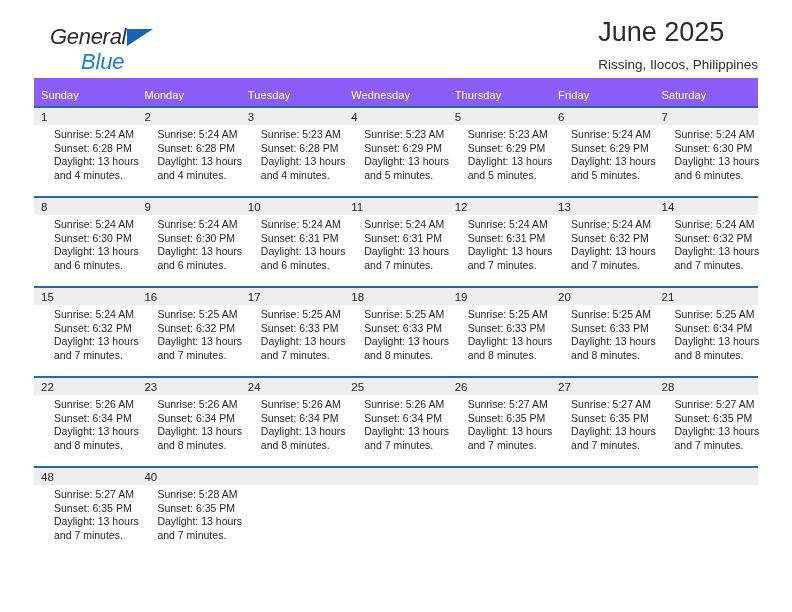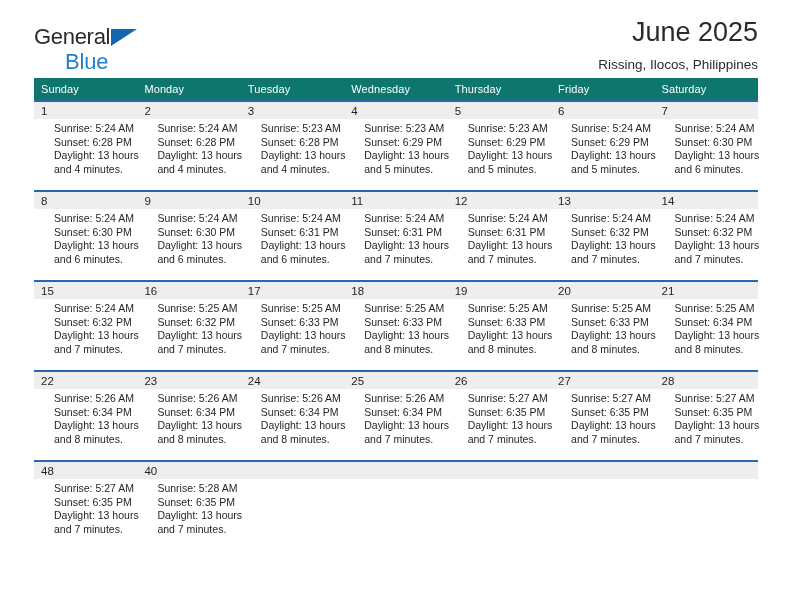--- a/index.html
+++ b/index.html
@@ -22,24 +22,25 @@
     padding: 0 34px;
   }
 
   
   .masthead {
     position: relative;
     height: 78px;
   }
   .brand {
     position: absolute;
-    left: 0;
+    left: 16px;
     top: 26px;
     line-height: 1;
     user-select: none;
+    font-style: italic;
   }
   .brand-row1 {
     display: block;
     position: relative;
     font-size: 22px;
     letter-spacing: -0.3px;
     color: #2b2b2b;
     height: 22px;
   }
   .brand-tri {
@@ -57,21 +58,20 @@
     font-size: 22px;
     color: #1f7fd0;
     margin-top: 3px;
     margin-left: 31px;
     letter-spacing: -0.2px;
   }
   .title-block {
     position: absolute;
     right: 0;
     top: 18px;
-    text-align: right;
     margin-left: 12px;
   }
   .cal-title {
     font-size: 27px;
     font-weight: normal;
     color: #2b2b2b;
     line-height: 1.1;
     white-space: nowrap;
   }
   .cal-subtitle {
@@ -81,26 +81,26 @@
     white-space: nowrap;
   }
 
   
   .calendar {
     width: 724px;
     border-collapse: collapse;
     table-layout: fixed;
   }
   .calendar th {
-    background: #0f766e;
+    background: #8b5cf6;
     color: #ffffff;
     font-size: 11px;
     font-weight: normal;
     text-align: left;
-    padding: 5px 0 5px 7px;
+    padding: 11px 0 5px 7px;
     letter-spacing: 0.1px;
   }
   .calendar td {
     vertical-align: top;
     padding: 0;
     border-top: 2px solid #2767ad;
     background: #ffffff;
     height: 88px;
   }
   .cell-inner {

